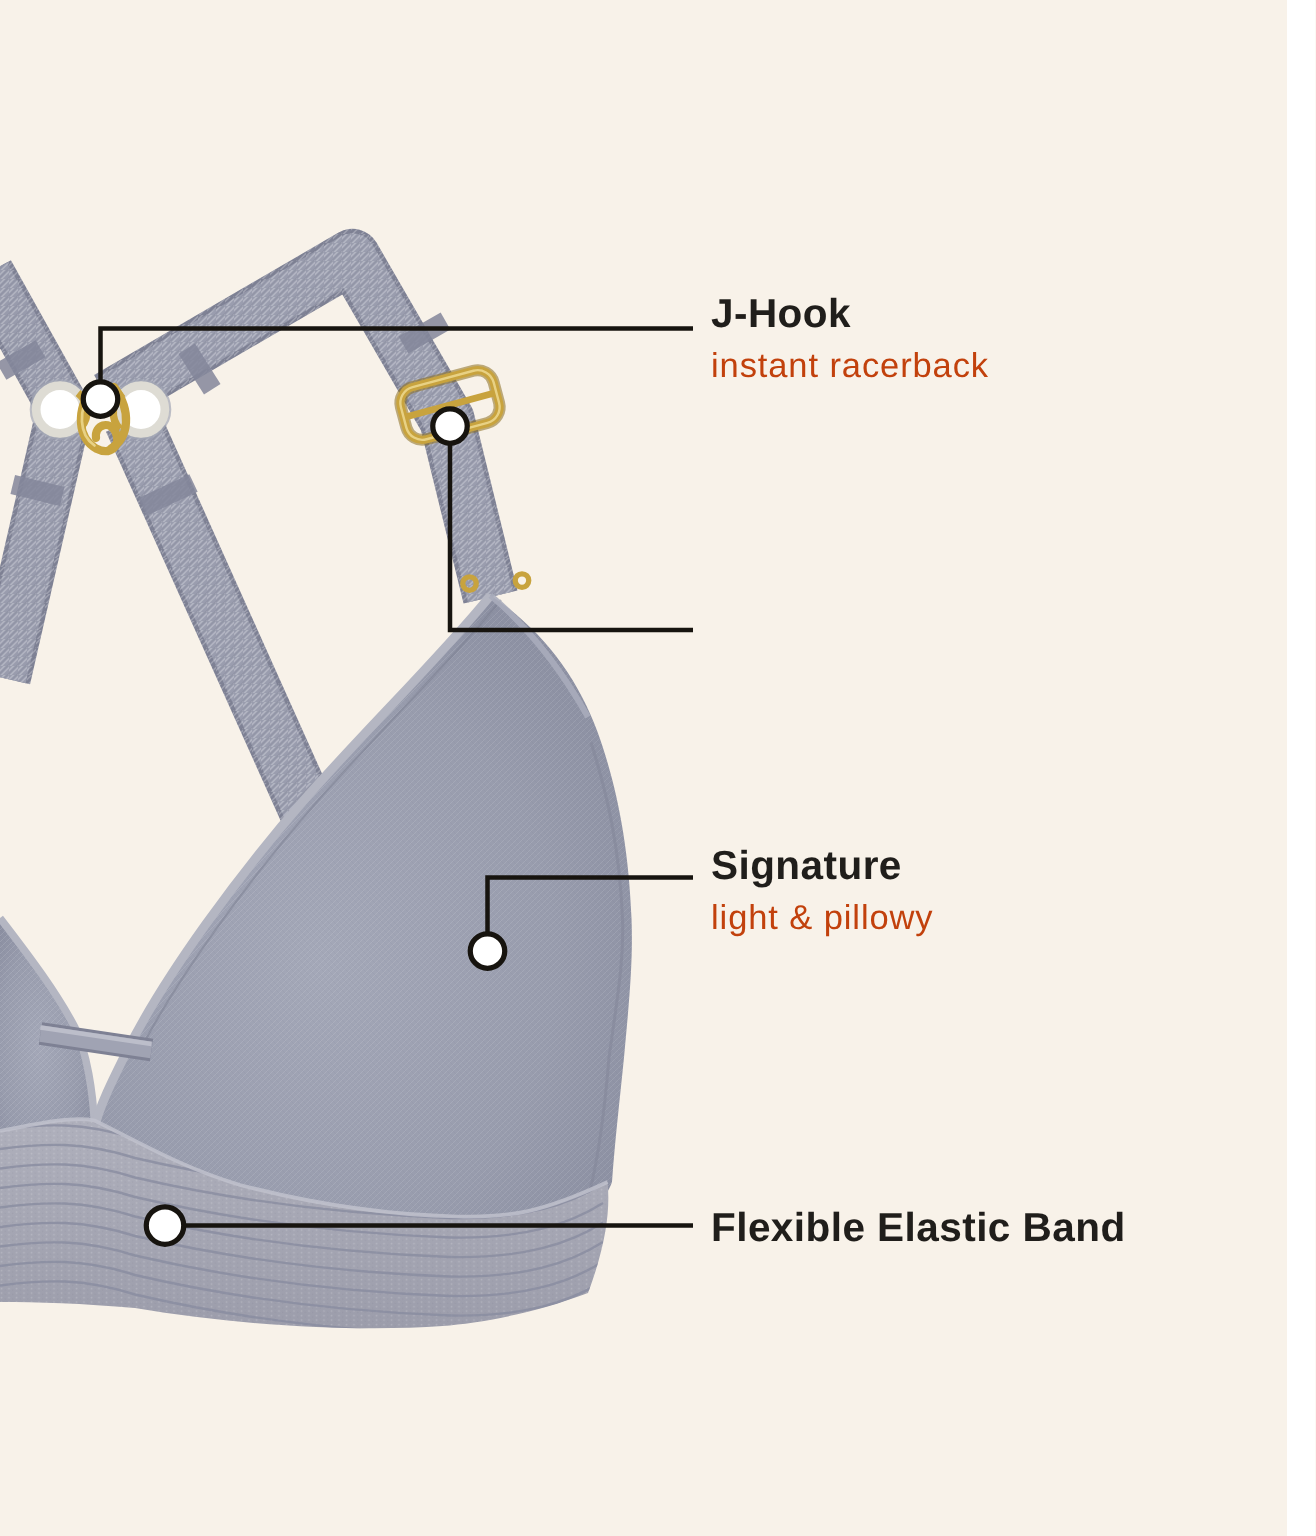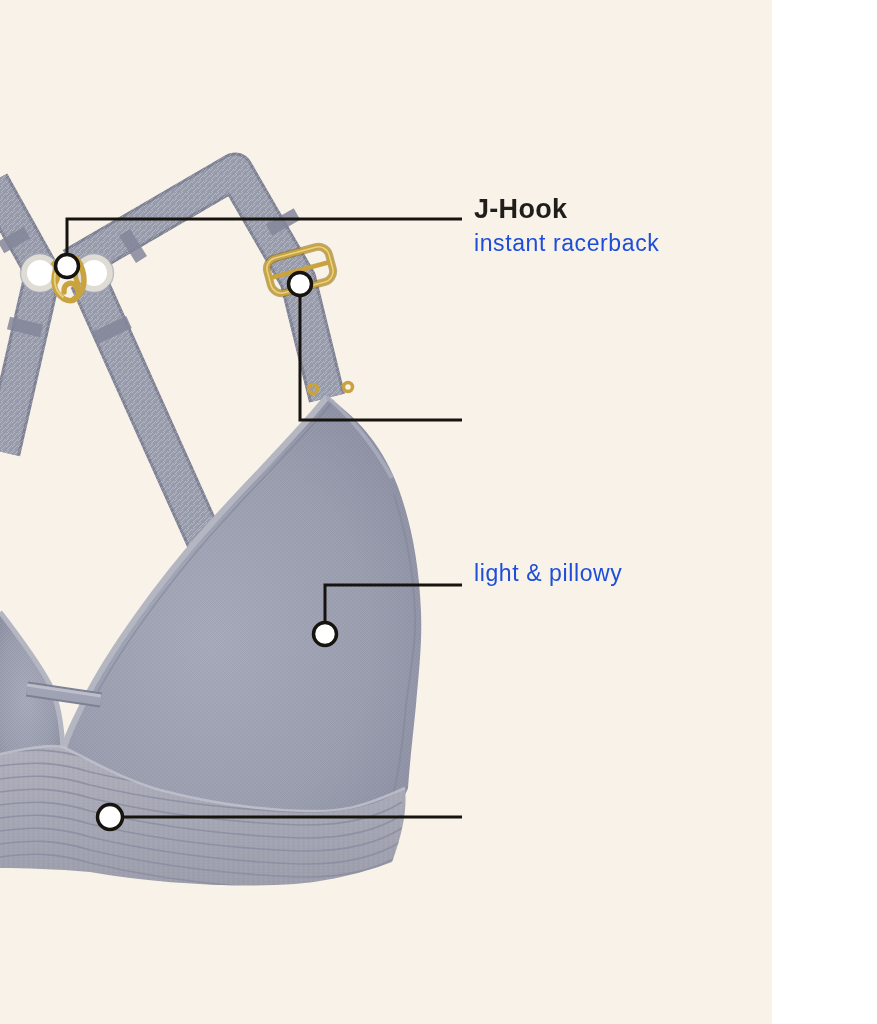--- a/index.html
+++ b/index.html
@@ -1,20 +1,20 @@
 <!DOCTYPE html>
 <html style="--background: #F8F2E9; --text: #201E1B; --line: #17140F; --marker-fill: #FFFFFF;"><head>
 <meta charset="utf-8">
 <style>
   html, body { margin: 0; padding: 0; }
   body { font-family: "Liberation Sans", "DejaVu Sans", sans-serif; }
 
   .stage {
     position: relative;
-    width: 772px;
+    width: 858px;
     height: 1024px;
     overflow: hidden;
     background: var(--background, #F8F2E9);
   }
 
   .bra-art {
     position: absolute;
     inset: 0;
     display: block;
   }
@@ -29,21 +29,21 @@
     font-weight: 700;
     line-height: 38px;
     letter-spacing: 0.3px;
     color: var(--text, #201E1B);
   }
   .c-sub {
     font-size: 23px;
     font-weight: 400;
     line-height: 31px;
     letter-spacing: 0.6px;
-    color: #1d4ed8;
+    color: #c2410c;
   }
 </style>
 </head>
 <body>
 
 <div class="stage">
 
   <svg class="bra-art" viewBox="0 0 877 1024" width="877" height="1024" aria-hidden="true">
     <defs>
       <radialGradient id="cupGrad" cx="42%" cy="58%" r="80%">
@@ -209,17 +209,21 @@
 
   <div class="label" style="left:474px; top:190px">
     <div class="c-title">J-Hook</div>
     <div class="c-sub">instant racerback</div>
   </div>
 
   <div class="label" style="left:474px; top:392px">
   </div>
 
   <div class="label" style="left:474px; top:558px">
+    <div class="c-title">Signature</div>
     <div class="c-sub">light &amp; pillowy</div>
   </div>
 
+  <div class="label" style="left:474px; top:799px">
+    <div class="c-title">Flexible Elastic Band</div>
+  </div>
 
 </div>
 
 </body></html>

